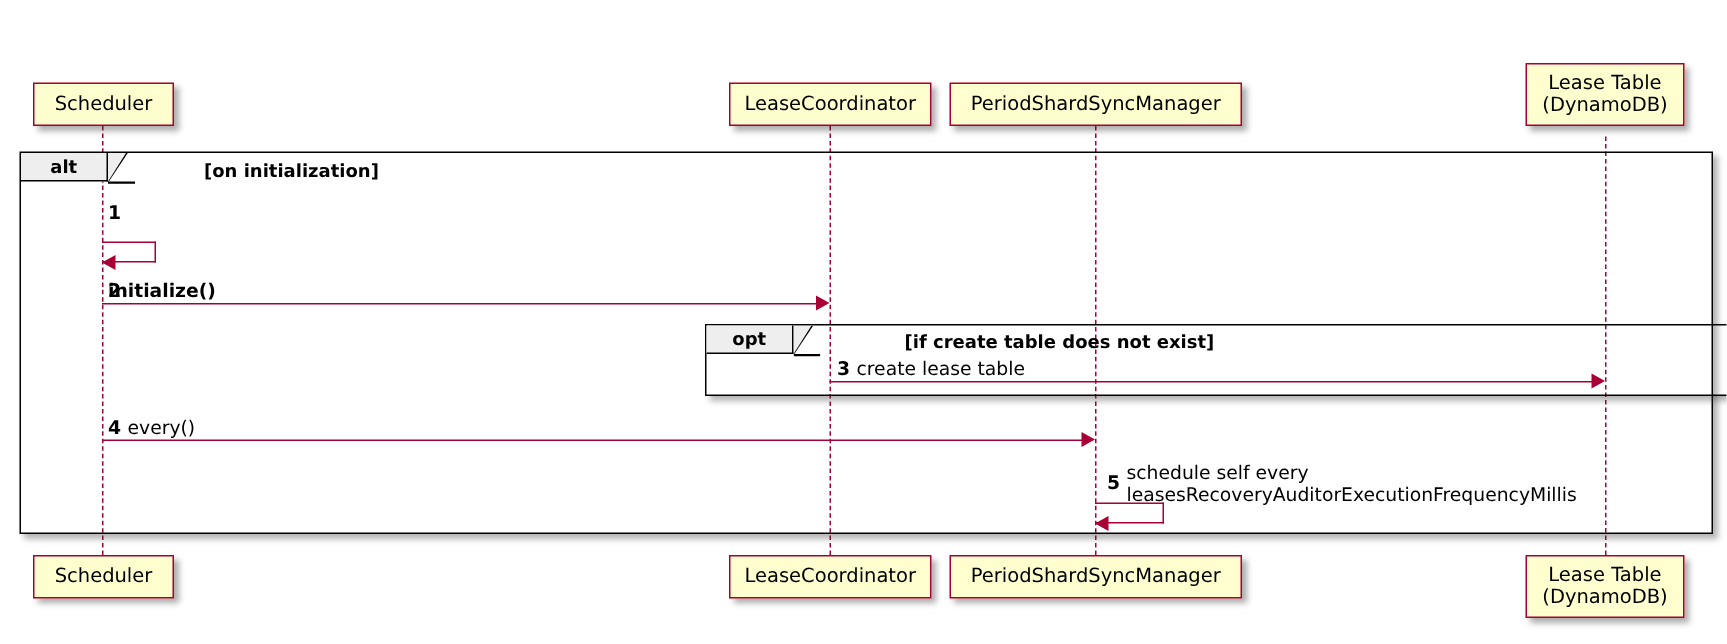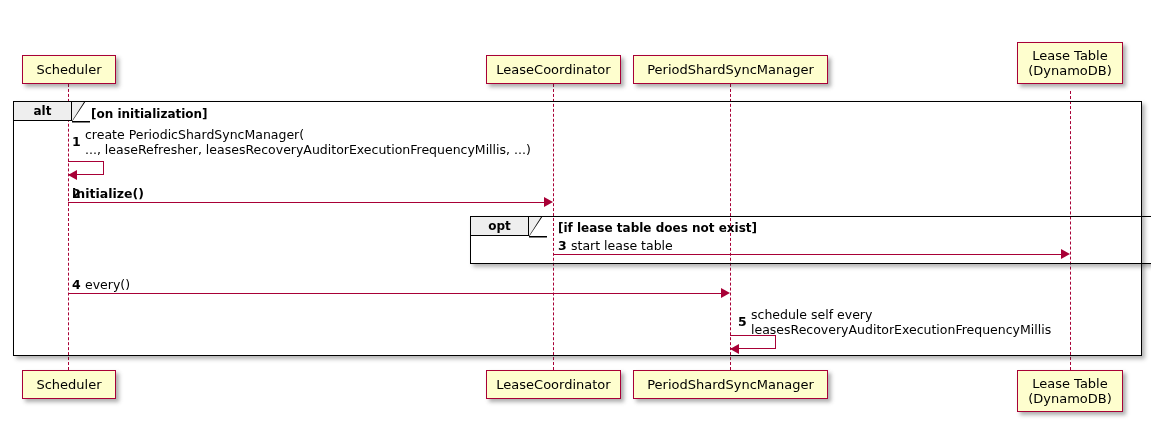--- a/index.html
+++ b/index.html
@@ -90,20 +90,21 @@
     height: 21px;
     overflow: hidden;
     pointer-events: none;
   }
   .frag-cond {
     position: absolute;
     color: #000000;
     font-size: 12px;
     font-weight: bold;
     white-space: nowrap;
+    margin-left: 45px;
   }
 
   
   .msg-line {
     position: absolute;
     height: 0;
     border-top: 1.5px solid #A80036;
   }
   .arrow-right, .arrow-left {
     position: absolute;
@@ -173,49 +174,47 @@
       <span>opt</span>
     </div>
     <div class="frag-tab-diag" style="left:58px;">
       <svg width="18" height="21" viewBox="0 0 18 21">
         <path d="M0,0 L12,0 L0,19 Z" fill="#EEEEEE" stroke="none"></path>
         <path d="M12,0 L0,19 L0,19.75 L13.2,0 Z" fill="#000000"></path>
         <rect x="0" y="19" width="18" height="1.5" fill="#000000"></rect>
       </svg>
     </div>
   </div>
-  <div class="frag-cond" style="left:558px; top:221px;">[if lease table does not exist]</div>
+  <div class="frag-cond" style="left:558px; top:221px;">[if create table does not exist]</div>
 
   <div class="participant" style="left:22px; top:55px; width:94px; height:29px;">
     <span class="plabel">Scheduler</span>
   </div>
   <div class="participant" style="left:486px; top:55px; width:135px; height:29px;">
     <span class="plabel">LeaseCoordinator</span>
   </div>
   <div class="participant" style="left:633px; top:55px; width:195px; height:29px;">
     <span class="plabel">PeriodShardSyncManager</span>
   </div>
   <div class="participant" style="left:1017px; top:42px; width:106px; height:42px;">
     <span class="plabel">Lease Table
 (DynamoDB)</span>
   </div>
 
   <div class="msg-num" style="left:72px; top:134px;">1</div>
-  <div class="msg-text" style="left:85px; top:127px;">create PeriodicShardSyncManager(
-   ..., leaseRefresher, leasesRecoveryAuditorExecutionFrequencyMillis, ...)</div>
   <div class="selfcall" style="left:68px; top:161px; width:36px; height:14px;"></div>
   <div class="arrow-left" style="left:68px; top:170px;"></div>
 
   <div class="msg-num" style="left:72px; top:186px;">2</div>
   <div class="msg-text" style="left:72px; top:186px;font-weight:bold;">initialize()</div>
   <div class="msg-line" style="left:68px; top:202px; width:477px;"></div>
   <div class="arrow-right" style="left:544px; top:197px;"></div>
 
   <div class="msg-num" style="left:558px; top:238px;">3</div>
-  <div class="msg-text" style="left:571px; top:238px;">start lease table</div>
+  <div class="msg-text" style="left:571px; top:238px;">create lease table</div>
   <div class="msg-line" style="left:553px; top:254px; width:509px;"></div>
   <div class="arrow-right" style="left:1061px; top:249px;"></div>
 
   <div class="msg-num" style="left:72px; top:277px;">4</div>
   <div class="msg-text" style="left:85px; top:277px;">every()</div>
   <div class="msg-line" style="left:68px; top:293px; width:654px;"></div>
   <div class="arrow-right" style="left:721px; top:288px;"></div>
 
   <div class="msg-num" style="left:738px; top:314px;">5</div>
   <div class="msg-text" style="left:751px; top:307px;">schedule self every

